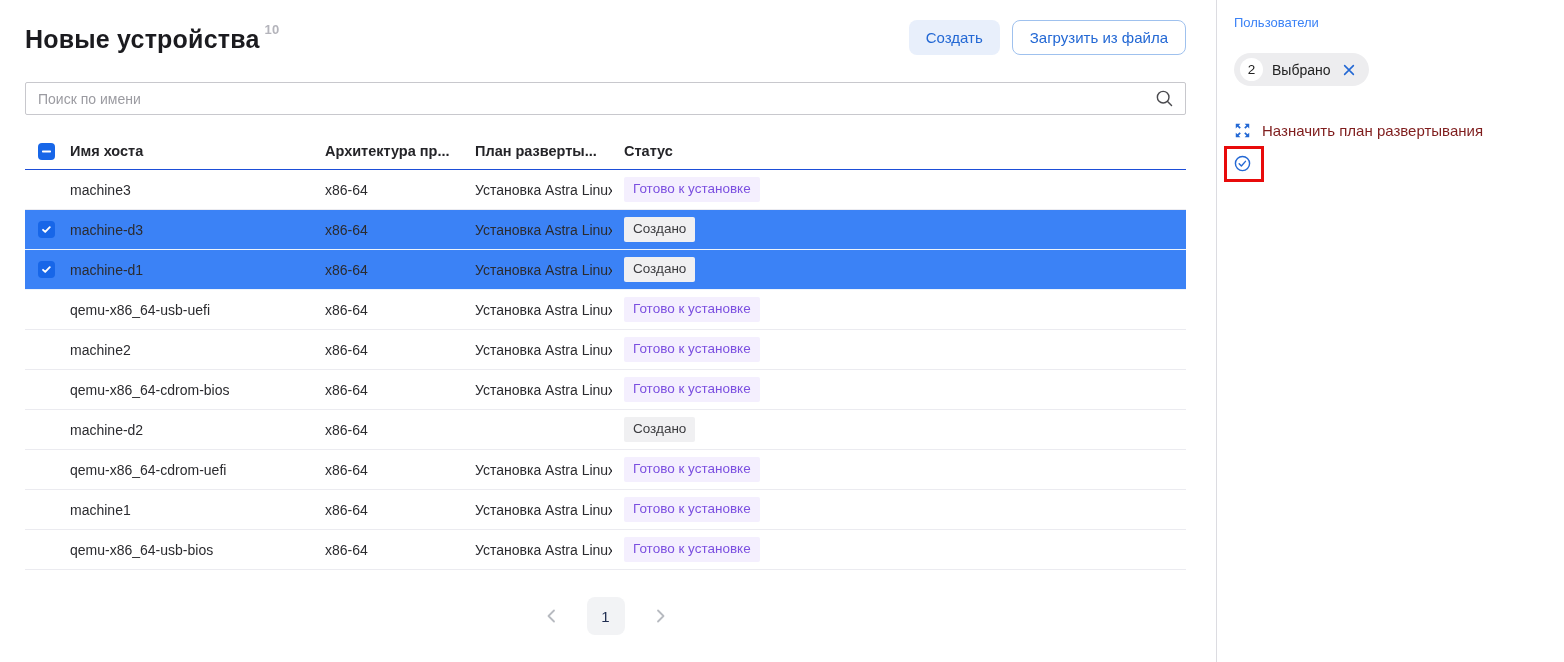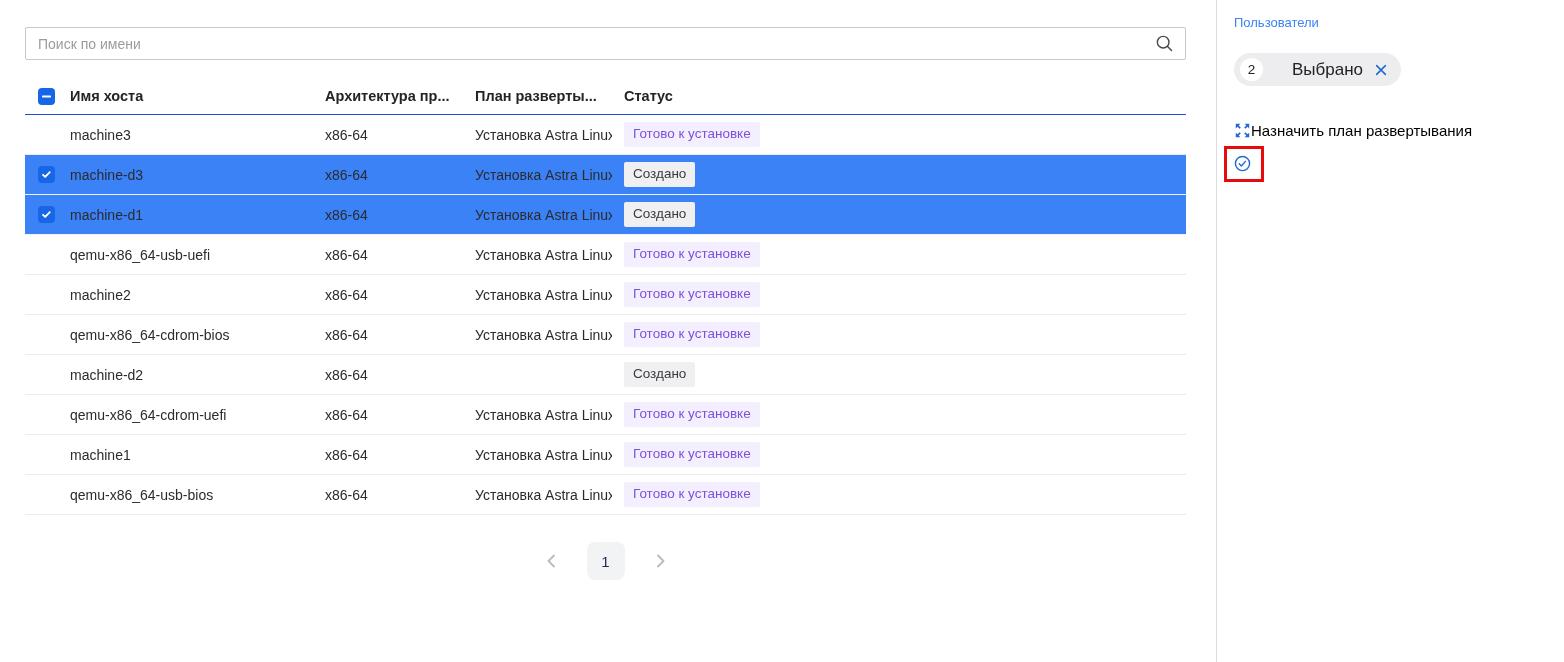--- a/index.html
+++ b/index.html
@@ -48,36 +48,45 @@
   .page-current { width:38px; height:38px; border-radius:8px; background:#f2f3f5;
     display:flex; align-items:center; justify-content:center; font-size:15px; color:#1f2c50; cursor:pointer; }
 
   
   .sidebar { flex:1; padding:15px 10px 0 17px; }
   .sidebar-title { font-size:13px; font-weight:normal; color:#3b82f6; }
   .chip { margin-top:23px; display:inline-flex; align-items:center; gap:9px; background:#ededef;
     border-radius:17px; padding:5px 13px 5px 6px; cursor:default; }
   .chip-count { width:23px; height:23px; background:#fff; border-radius:50%;
     display:flex; align-items:center; justify-content:center; font-size:13.5px; color:#222; }
-  .chip-label { font-size:17px; color:#222;margin-left:20px; }
+  .chip-label { font-size:14px; color:#222; }
   .chip-close { display:flex; align-items:center; cursor:pointer; margin-left:2px; }
 
   .actions { margin-top:31px; display:flex; flex-direction:column; gap:2px; align-items:flex-start; }
-  .action-row { display:flex; align-items:center; font-size:15px; color:#000000;
+  .action-row { display:flex; align-items:center; gap:11px; font-size:15px; color:#7f1d1d;
     padding:5px 0; cursor:pointer; white-space:nowrap; }
   .action-icon { display:flex; align-items:center; }
   .highlight-box { border:3px solid #e80b0b; padding:1px 10px 2px 7px; margin-left:-10px; }
 </style>
 </head>
 <body>
 
 <div class="app">
 
   <div class="main">
 
+    <div class="main-header">
+      <div class="page-title">
+        <span>Новые устройства</span><sup>10</sup>
+      </div>
+      <div class="header-buttons">
+        <button class="btn btn-create">Создать</button>
+        <button class="btn btn-upload">Загрузить из файла</button>
+      </div>
+    </div>
 
     <div class="search-wrap">
       <input class="search-input" type="text" placeholder="Поиск по имени" style="">
       <span class="search-icon">
         <svg width="19" height="19" viewBox="0 0 20 20" fill="none">
           <circle cx="8.6" cy="8.6" r="6.1" stroke="#4a4a4e" stroke-width="1.5"></circle>
           <line x1="13.2" y1="13.2" x2="17.4" y2="17.4" stroke="#4a4a4e" stroke-width="1.5" stroke-linecap="round"></line>
         </svg>
       </span>
     </div>

